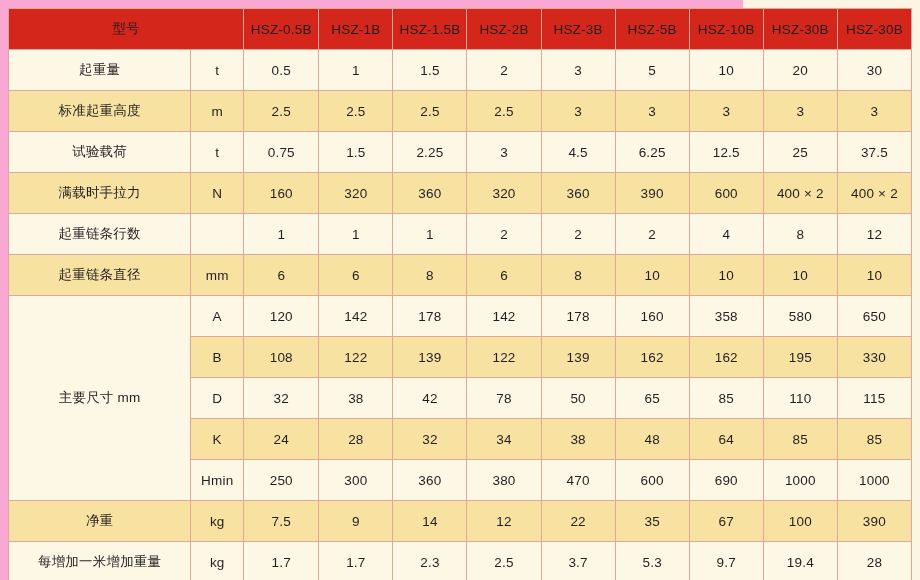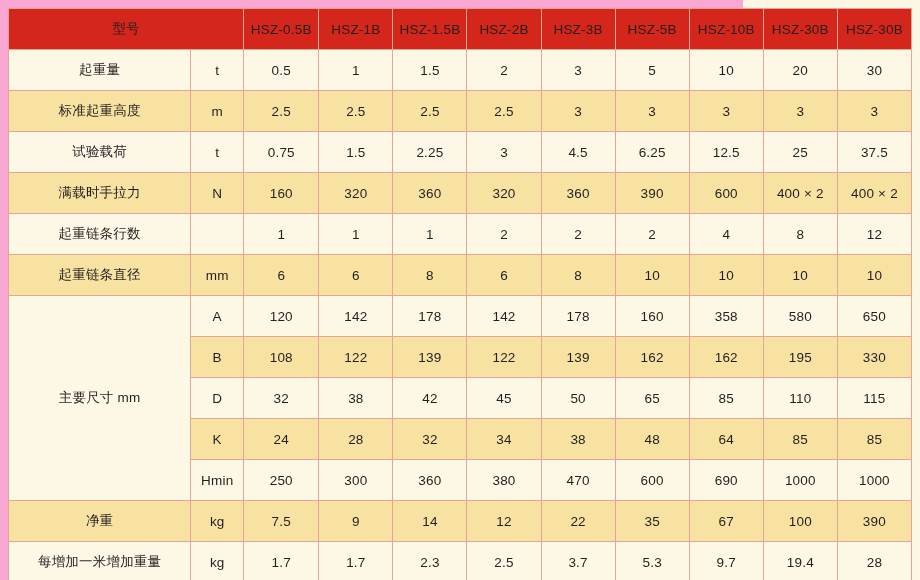--- a/index.html
+++ b/index.html
@@ -225,21 +225,21 @@
         <td class="val">162</td>
         <td class="val">195</td>
         <td class="val">330</td>
       </tr>
 
       <tr class="band-light">
         <td class="sub">D</td>
         <td class="val">32</td>
         <td class="val">38</td>
         <td class="val">42</td>
-        <td class="val">45</td>
+        <td class="val">78</td>
         <td class="val">50</td>
         <td class="val">65</td>
         <td class="val">85</td>
         <td class="val">110</td>
         <td class="val">115</td>
       </tr>
 
       <tr class="band-dark">
         <td class="sub">K</td>
         <td class="val">24</td>

